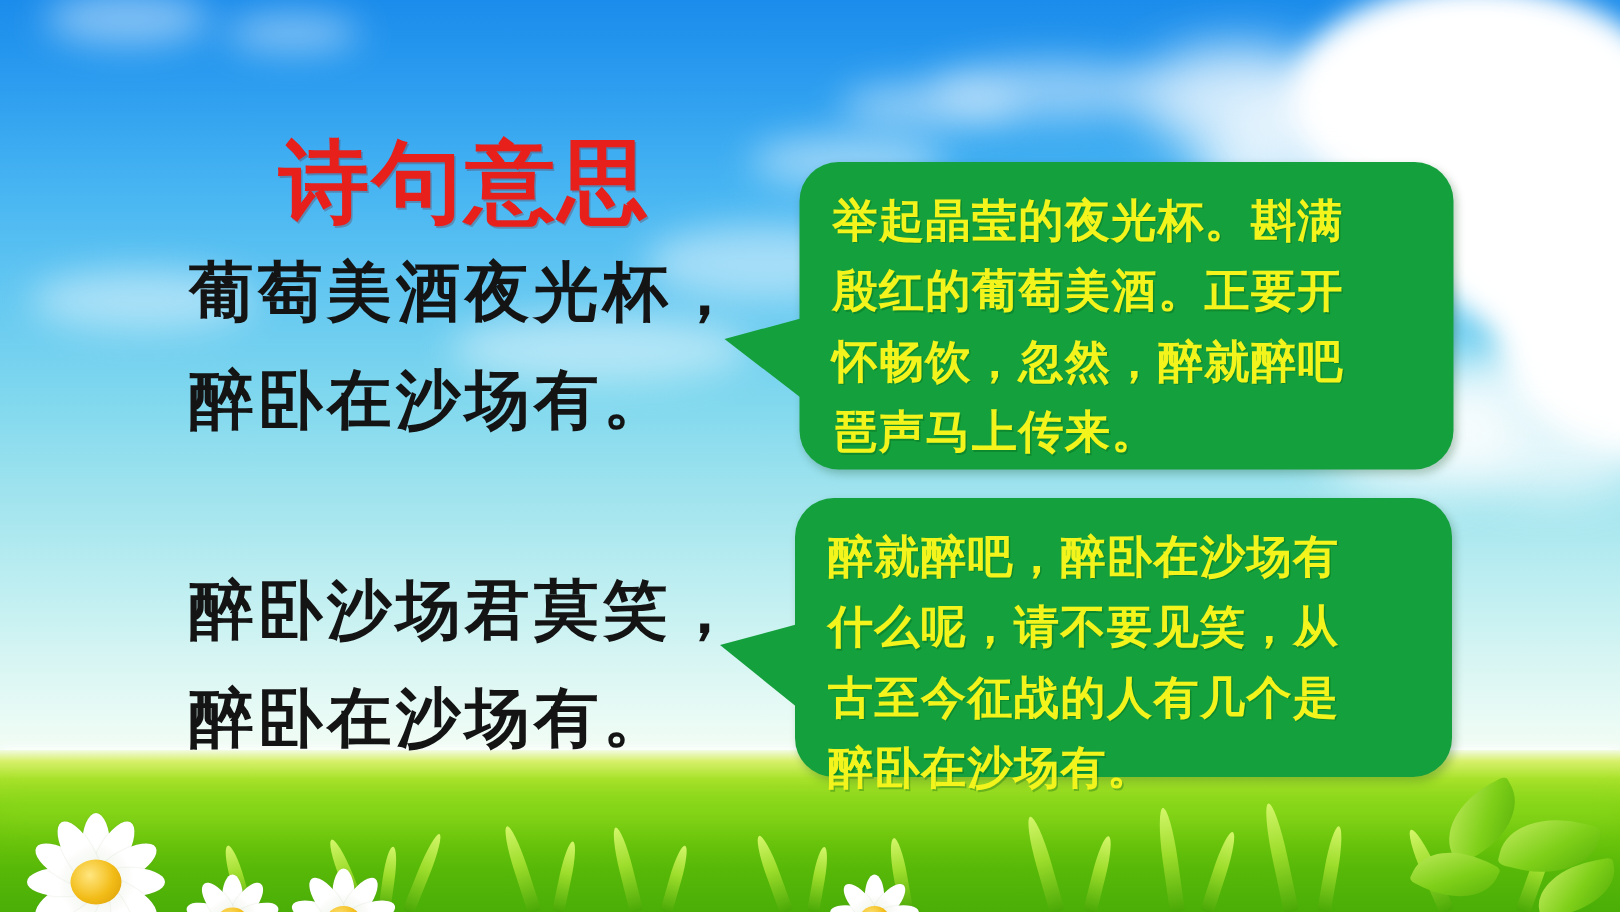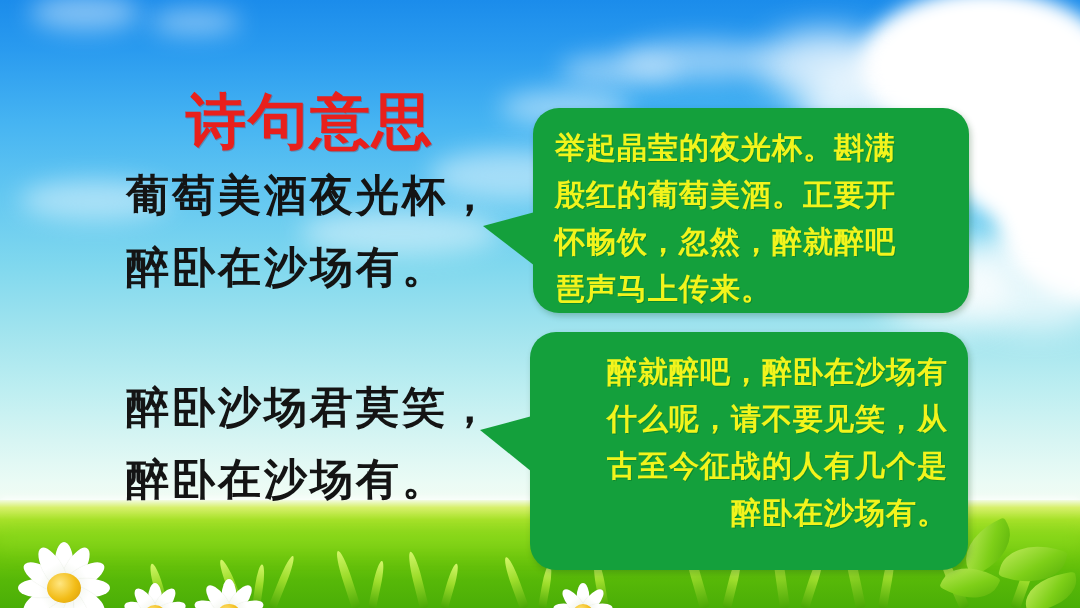--- a/index.html
+++ b/index.html
@@ -167,21 +167,21 @@
     height: 0;
     border-style: solid;
   }
   #callout-1 { left: 533px; top: 108px; width: 436px; height: 205px; }
   #callout-1 .tail {
     left: -50px;
     top: 104px;
     border-width: 14px 52px 40px 0;
     border-color: transparent #14a03c transparent transparent;
   }
-  #callout-2 { left: 530px; top: 332px; width: 438px; height: 238px; text-align: right; }
+  #callout-2 { left: 530px; top: 332px; width: 438px; height: 186px; }
   #callout-2 .tail {
     left: -50px;
     top: 84px;
     border-width: 14px 52px 42px 0;
     border-color: transparent #14a03c transparent transparent;
   }
 </style>
 </head>
 <body>
 

